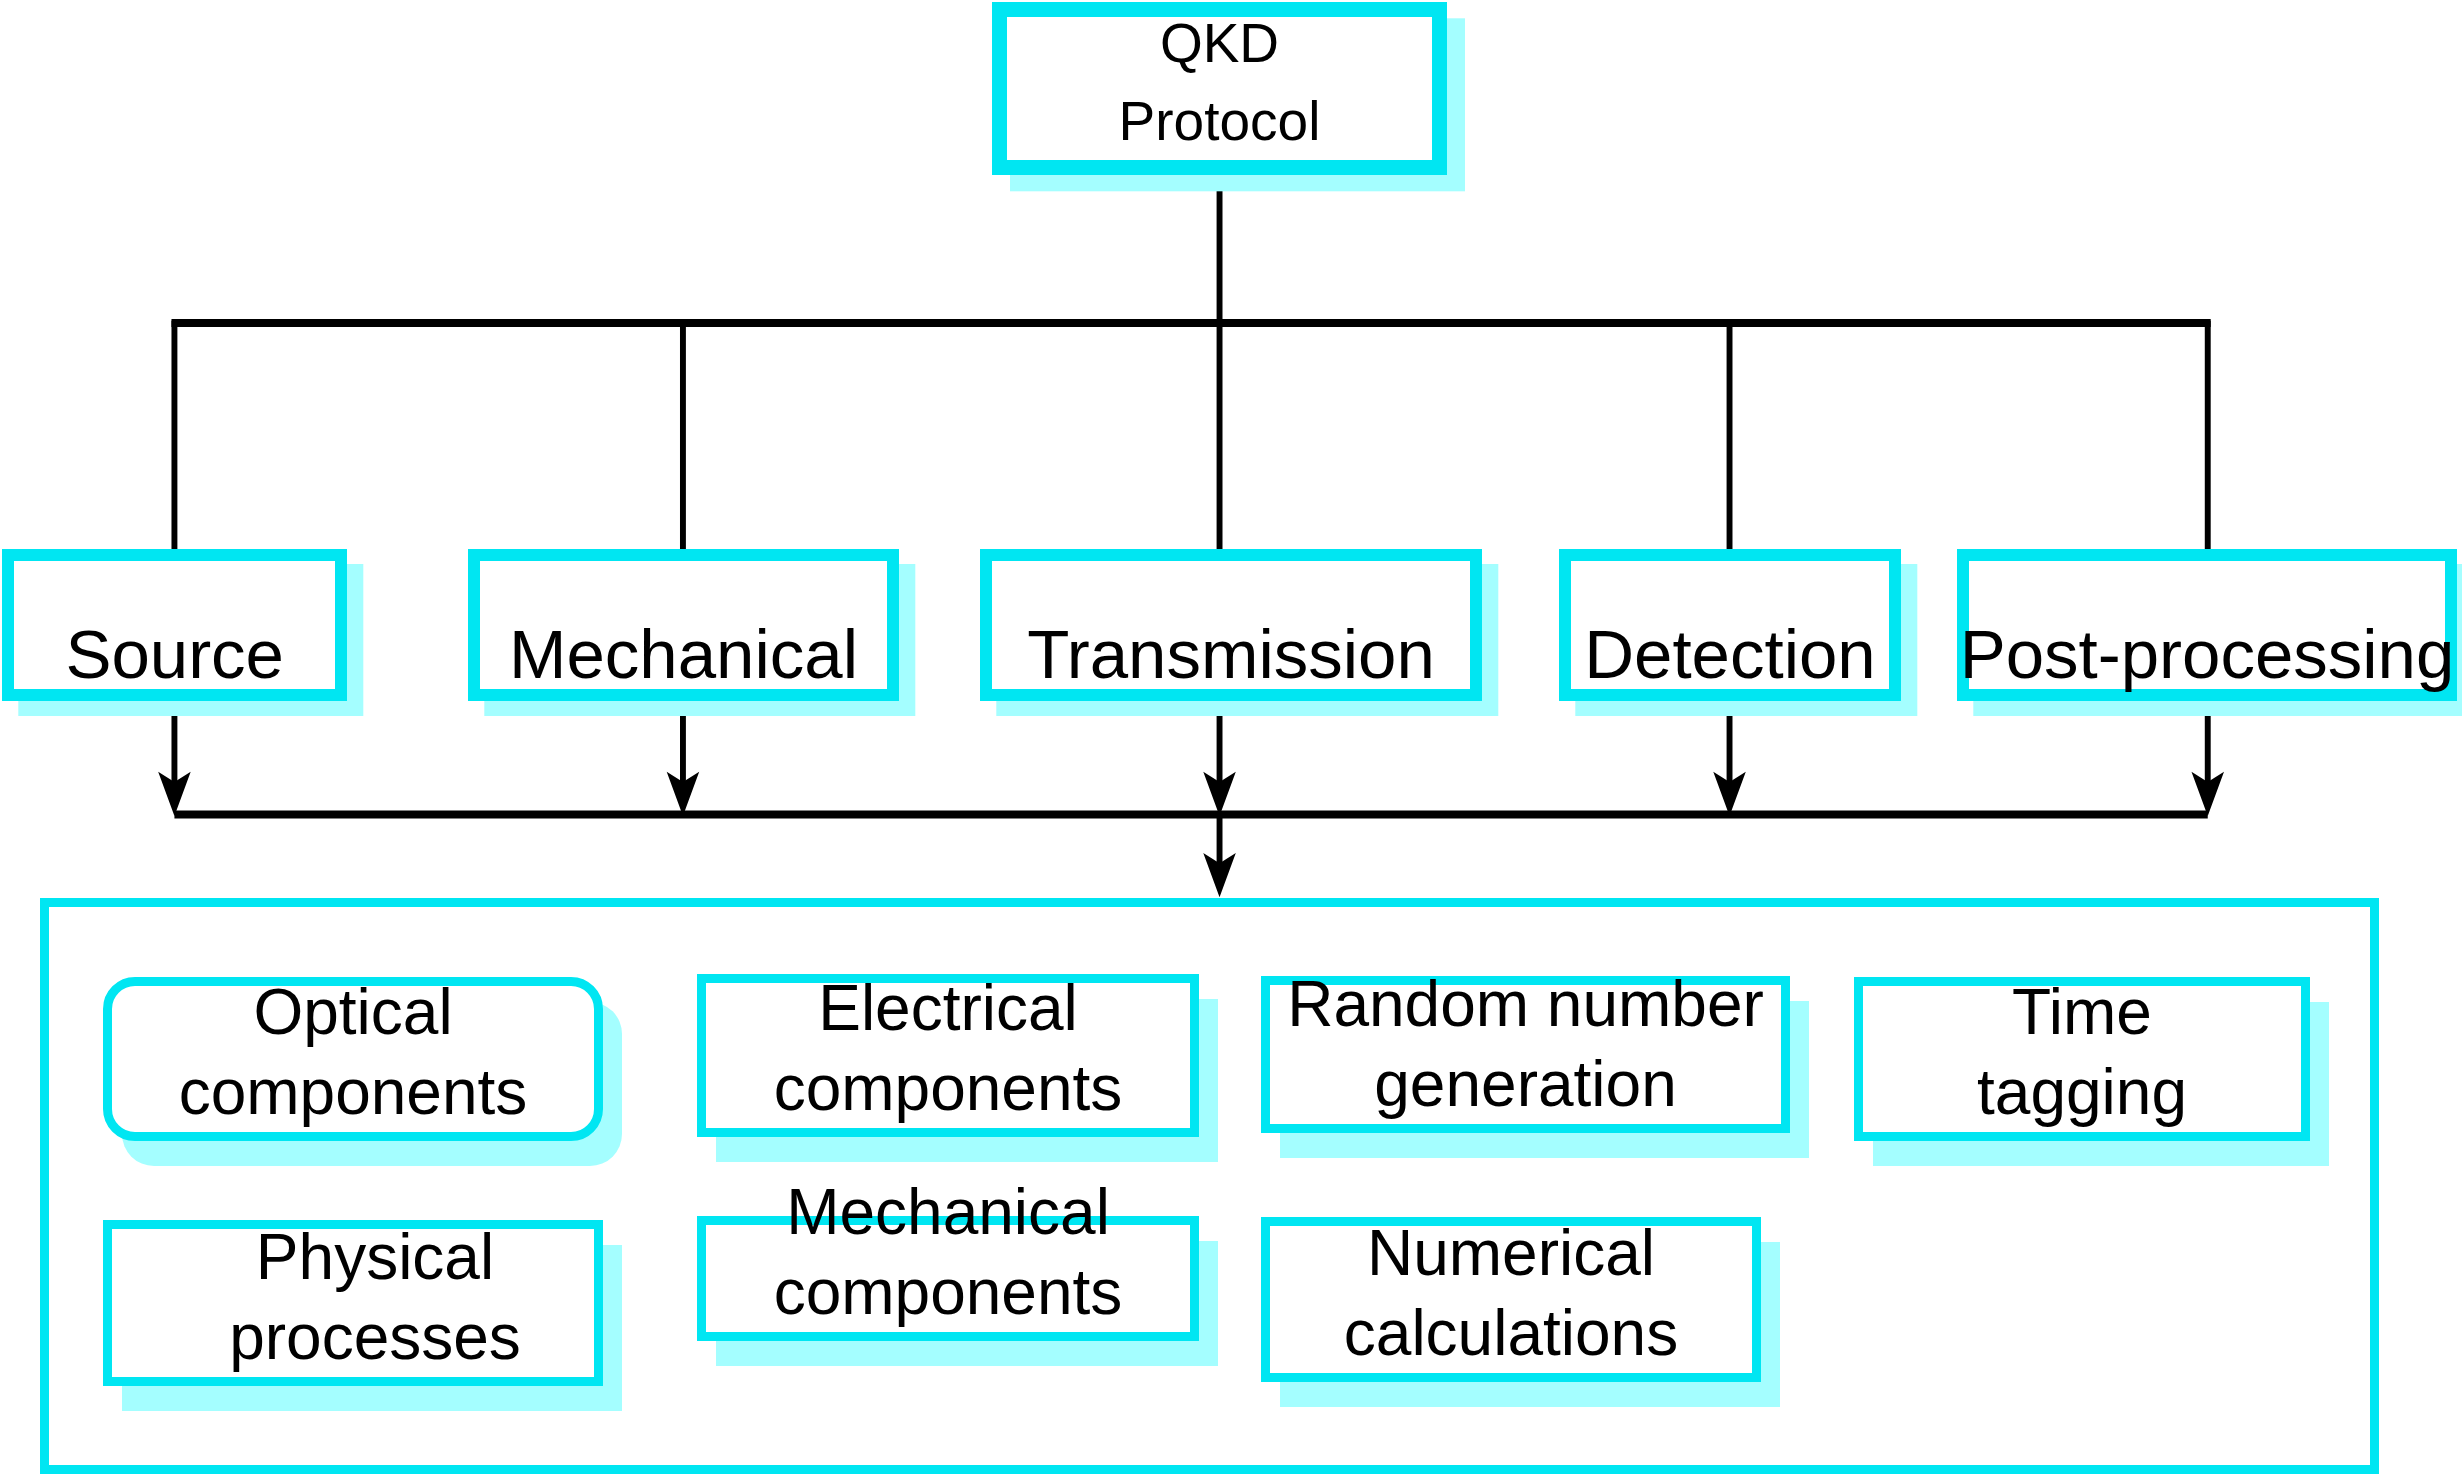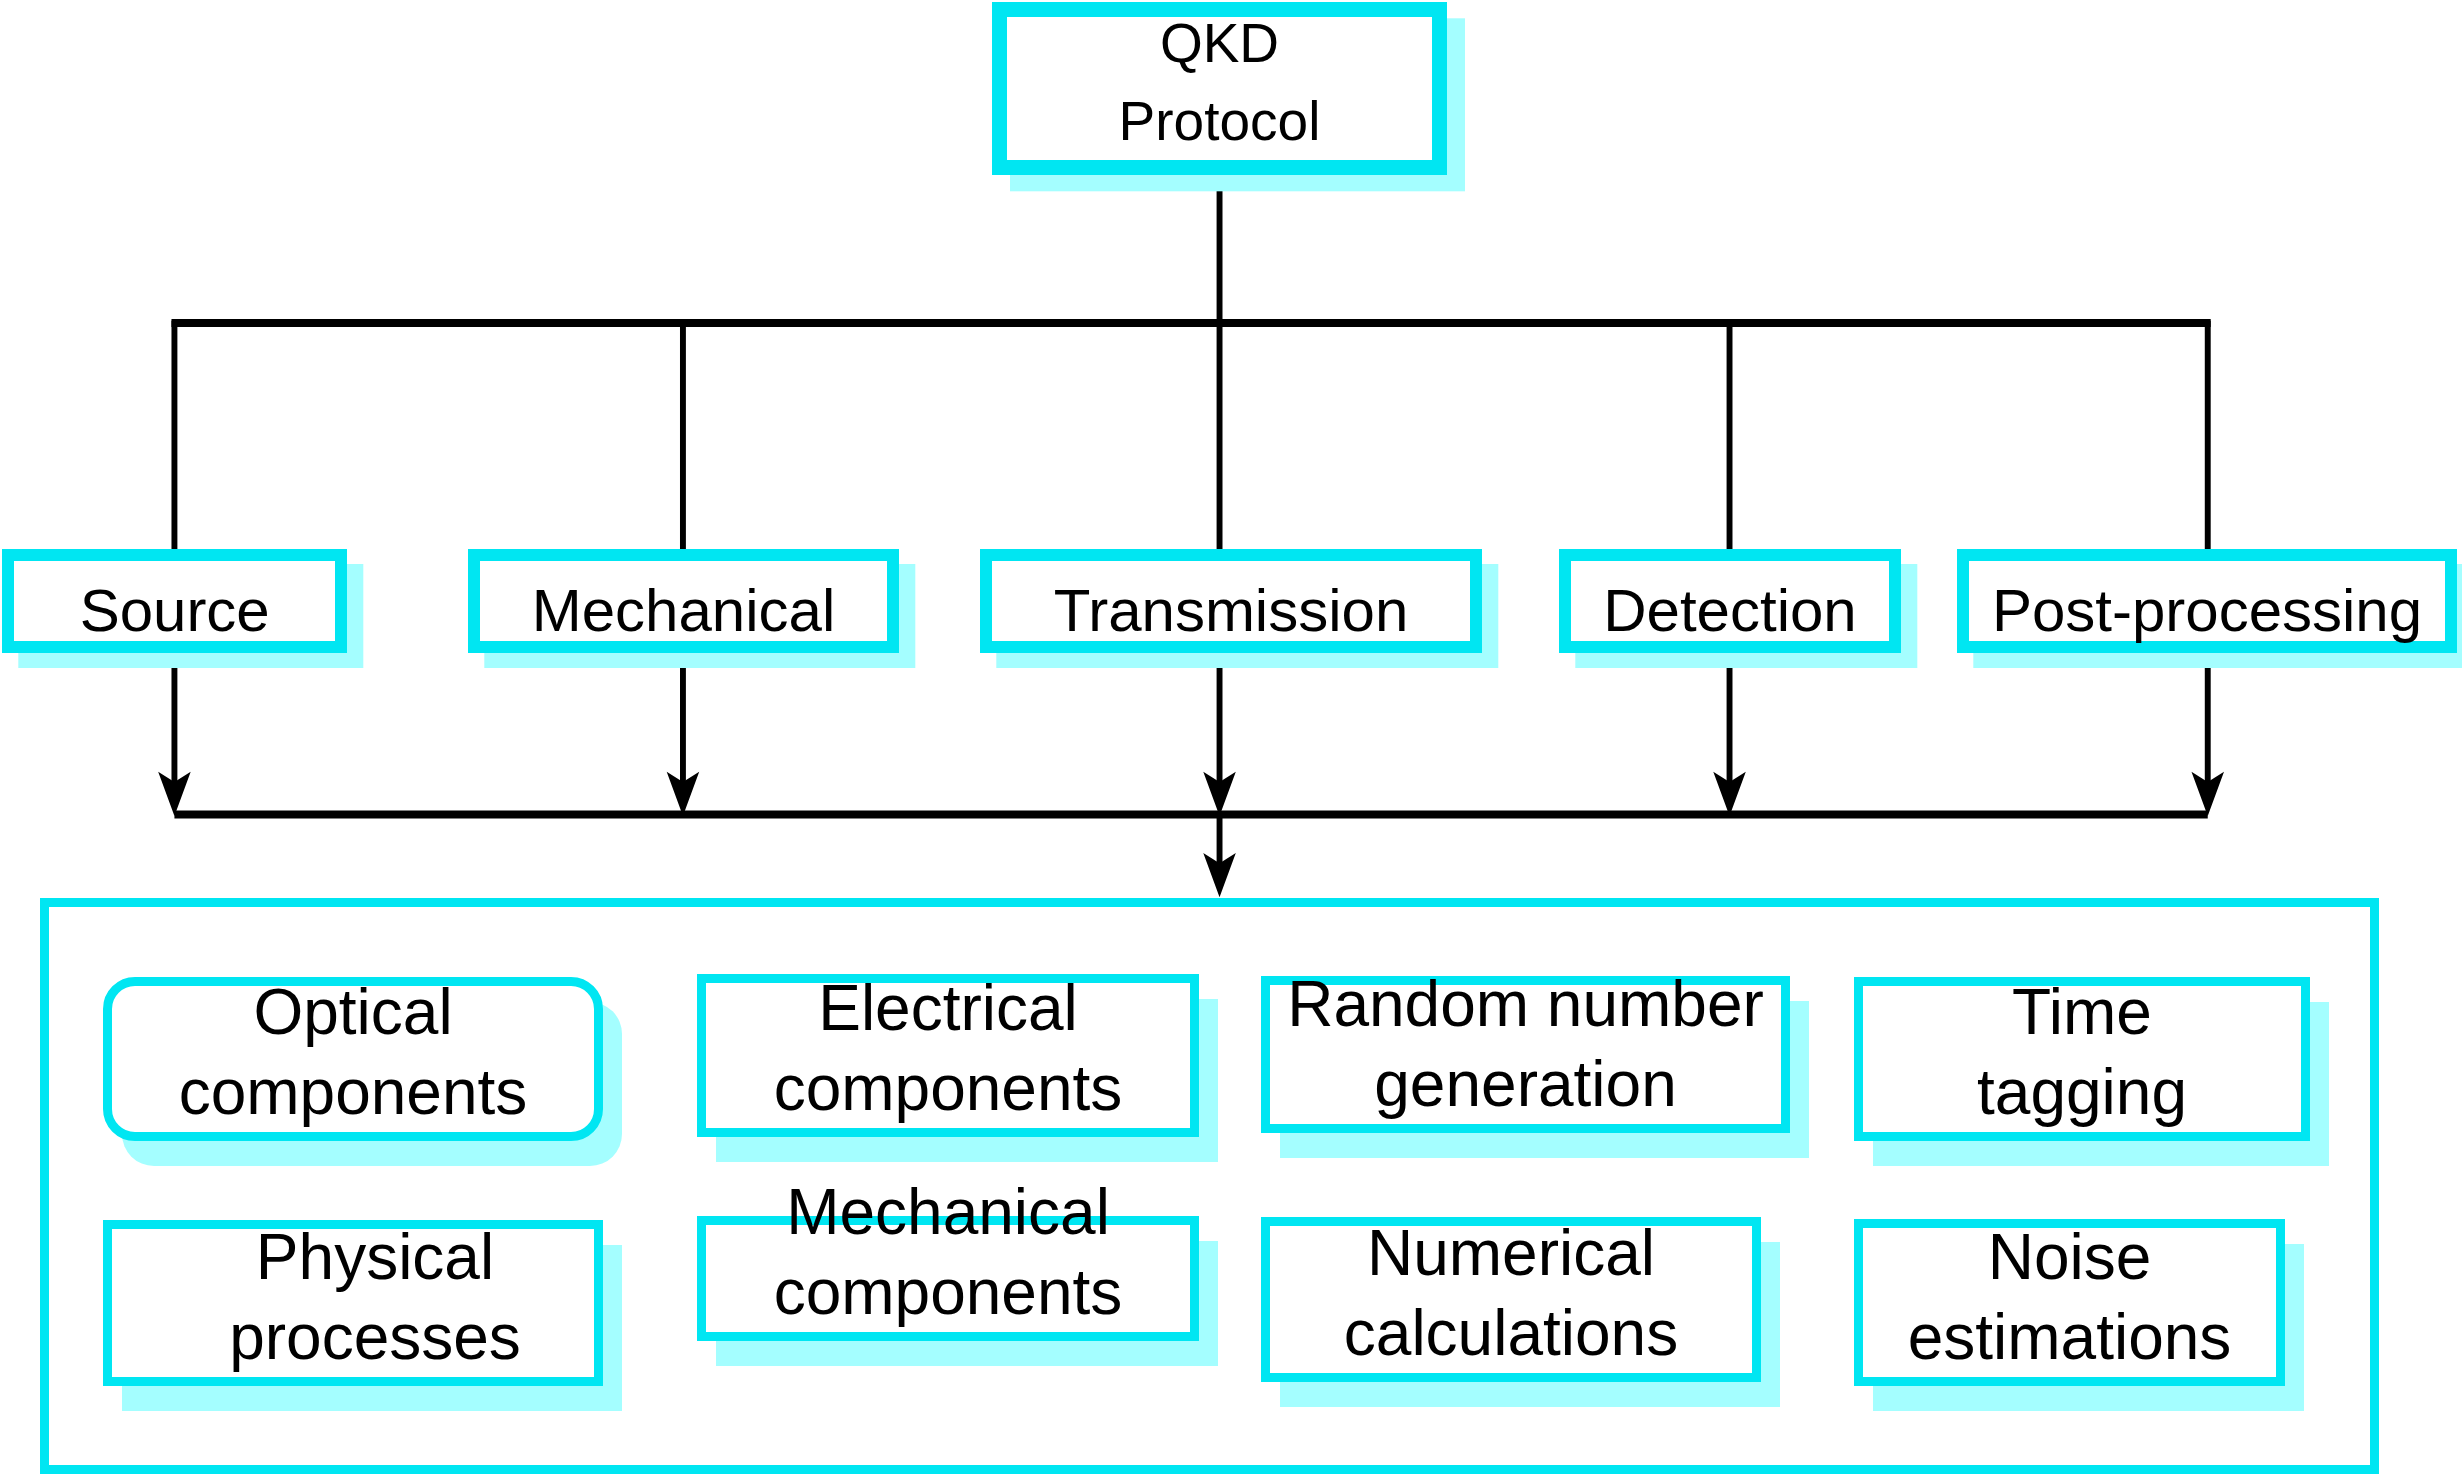--- a/index.html
+++ b/index.html
@@ -38,21 +38,21 @@
     box-shadow:16.3px 15px 0 0 var(--shadow);
   }
   .node .lbl{white-space:nowrap;line-height:1.0;}
 
   
   .n-qkd{left:992px;top:2.2px;width:455px;height:173px;border-width:15px;
          font-size:55px;box-shadow:18px 16.3px 0 0 var(--shadow);}
   .n-qkd .lbl{line-height:78px;}
 
   
-  .stage{top:549px;height:104px;font-size:60px;}
+  .stage{top:549px;height:152px;font-size:69px;}
   .s-source{left:2.2px;width:345px;}
   .s-preparation{left:468px;width:431px;}
   .s-transmission{left:980px;width:502px;}
   .s-detection{left:1559px;width:342px;}
   .s-postprocessing{left:1957px;width:500px;}
 
   
   .container-box{
     position:absolute;z-index:1;
     left:40px;top:898px;width:2339px;height:576px;
@@ -155,19 +155,15 @@
     <div class="lbl">processes</div>
   </div>
   <div class="node module m-mechanical">
     <div class="lbl">Mechanical</div>
     <div class="lbl">components</div>
   </div>
   <div class="node module m-numerical">
     <div class="lbl">Numerical</div>
     <div class="lbl">calculations</div>
   </div>
-  <div class="node module m-noise">
-    <div class="lbl">Noise</div>
-    <div class="lbl">estimations</div>
-  </div>
 
 </div>
 
 
 </body></html>

